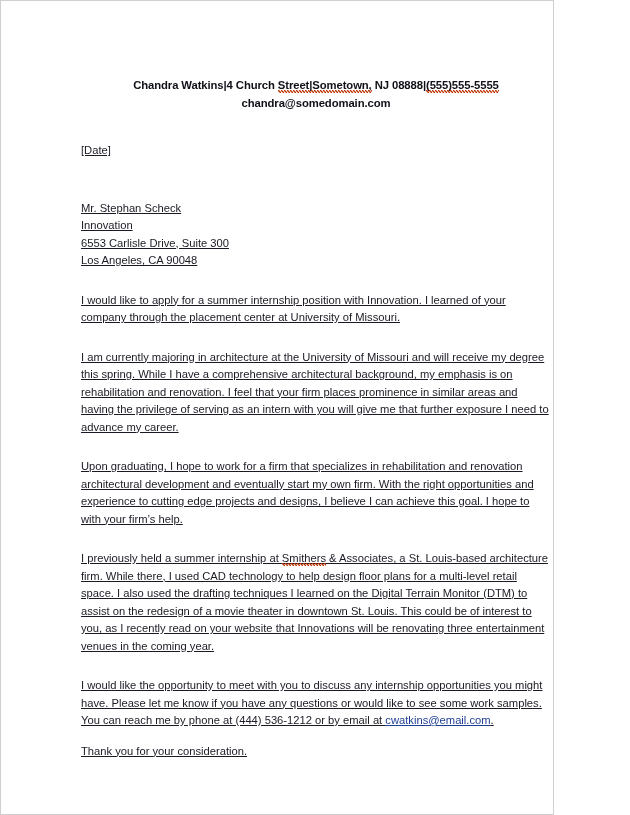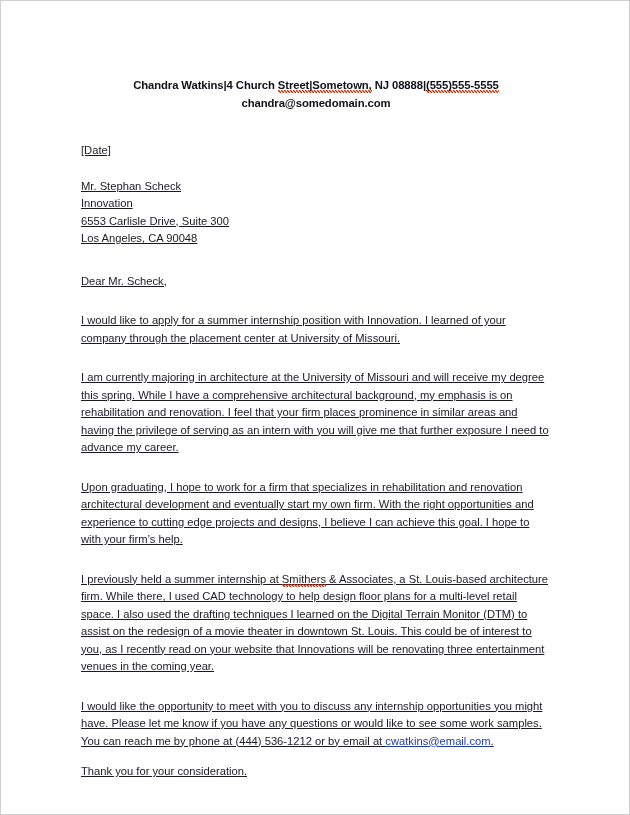--- a/index.html
+++ b/index.html
@@ -5,21 +5,21 @@
   html, body {
     margin: 0;
     padding: 0;
     background: #ffffff;
   }
   body {
     font-family: "Liberation Sans", sans-serif;
   }
   .page {
     position: relative;
-    width: 630px;
+    width: 554px;
     height: 815px;
     box-sizing: border-box;
     background: #ffffff;
     border: 1px solid #cfcfcf;
     overflow: hidden;
   }
   .doc-body {
     position: absolute;
     left: 80px;
     top: 0;
@@ -45,21 +45,21 @@
 
   
   .block {
     font-size: 11.2px;
     color: #1a1a24;
     line-height: 17.5px;
     text-align: left;
     text-decoration: underline;
   }
   .date-block { margin-top: 30px; }
-  .recipient-block { margin-top: 18px; }
+  .recipient-block { margin-top: 40px; }
   .salutation-block { margin-top: 25px; }
   .para { margin-top: 22px; }
   .closing-block { margin-top: 13px; }
 
   .line { display: block; }
 
   
   .squiggle {
     position: relative;
     white-space: nowrap;
@@ -98,21 +98,20 @@
 
     <div class="block date-block">[Date]</div>
 
     <div class="block recipient-block">
       <span class="line">Mr. Stephan Scheck</span>
       <span class="line">Innovation</span>
       <span class="line">6553 Carlisle Drive, Suite 300</span>
       <span class="line">Los Angeles, CA 90048</span>
     </div>
 
-    <div class="block salutation-block">Dear Mr. Scheck,</div>
 
     <div class="block para">I would like to apply for a summer internship position with Innovation. I learned of your company through the placement center at University of Missouri.</div>
 
     <div class="block para">I am currently majoring in architecture at the University of Missouri and will receive my degree this spring. While I have a comprehensive architectural background, my emphasis is on rehabilitation and renovation. I feel that your firm places prominence in similar areas and having the privilege of serving as an intern with you will give me that further exposure I need to advance my career.</div>
 
     <div class="block para">Upon graduating, I hope to work for a firm that specializes in rehabilitation and renovation architectural development and eventually start my own firm. With the right opportunities and experience to cutting edge projects and designs, I believe I can achieve this goal. I hope to with your firm’s help.</div>
 
     <div class="block para"><span>I previously held a summer internship at </span><span class="squiggle">Smithers</span><span> &amp; Associates, a St. Louis-based architecture firm. While there, I used CAD technology to help design floor plans for a multi-level retail space. I also used the drafting techniques I learned on the Digital Terrain Monitor (DTM) to assist on the redesign of a movie theater in downtown St. Louis. This could be of interest to you, as I recently read on your website that Innovations will be renovating three entertainment venues in the coming year.</span></div>
 
     <div class="block para"><span> I would like the opportunity to meet with you to discuss any internship opportunities you might have. Please let me know if you have any questions or would like to see some work samples. You can reach me by phone at (444) 536-1212 or by email at </span><a href="#" class="hyperlink">cwatkins@email.com</a><span>.</span></div>

